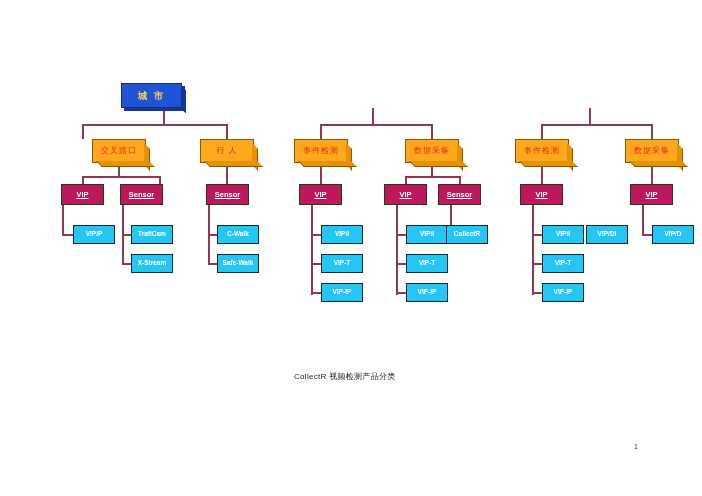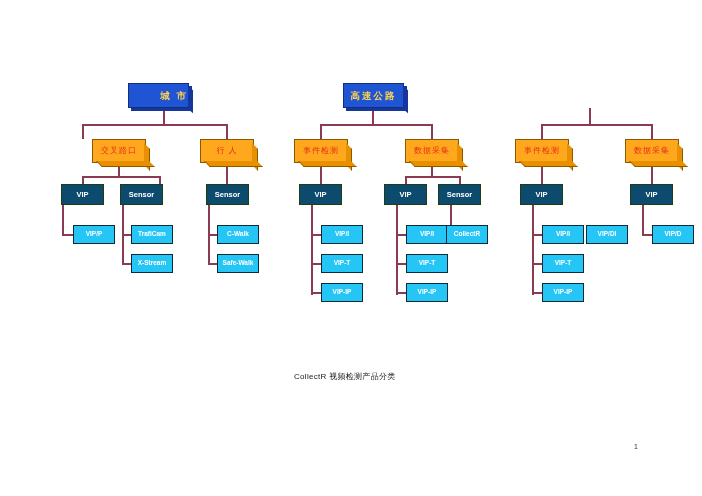--- a/index.html
+++ b/index.html
@@ -95,25 +95,26 @@
     width: 5px;
     height: 100%;
     background: #e89000;
     border-right: 1px solid #8a5a00;
     transform: skewY(45deg);
     transform-origin: left top;
   }
 
   
   .node.green {
-    background: #0c4a6e;
+    background: #be185d;
     border: 1.5px solid #1f3d14;
     color: #ffffff;
     font-size: 7.5px;
     font-weight: 700;
+    text-decoration: underline;
   }
 
   
   .node.cyan {
     background: #25c6f5;
     border: 1.5px solid #0b2a3a;
     color: #ffffff;
     font-size: 6.5px;
     font-weight: 700;
   }
@@ -158,21 +159,21 @@
   <div class="line h" style="left:62px; top:234px; width:11px;"></div>
 
   <div class="line v" style="left:122px; top:205px; height:60px;"></div>
   <div class="line h" style="left:122px; top:234px; width:9px;"></div>
   <div class="line h" style="left:122px; top:263px; width:9px;"></div>
 
   <div class="line v" style="left:208px; top:205px; height:60px;"></div>
   <div class="line h" style="left:208px; top:234px; width:9px;"></div>
   <div class="line h" style="left:208px; top:263px; width:9px;"></div>
 
-  <div class="node blue" style="left:128px; top:83px; width:61px; height:25px;justify-content:flex-end;">
+  <div class="node blue" style="left:121px; top:83px; width:61px; height:25px;">
     <span>城 市</span>
   </div>
 
   <div class="node orange" style="left:92px; top:139px; width:54px; height:24px;">
     <span>交叉路口</span>
   </div>
 
   <div class="node orange" style="left:200px; top:139px; width:54px; height:24px;">
     <span>行 人</span>
   </div>
@@ -227,23 +228,20 @@
   <div class="line h" style="left:311px; top:292px; width:10px;"></div>
 
   <div class="line v" style="left:396px; top:205px; height:90px;"></div>
   <div class="line h" style="left:396px; top:234px; width:10px;"></div>
   <div class="line h" style="left:396px; top:263px; width:10px;"></div>
   <div class="line h" style="left:396px; top:292px; width:10px;"></div>
 
   <div class="line v" style="left:450px; top:205px; height:30px;"></div>
   <div class="line h" style="left:450px; top:234px; width:10px;"></div>
 
-  <div class="node blue" style="left:343px; top:83px; width:61px; height:25px;">
-    <span>高速公路</span>
-  </div>
 
   <div class="node orange" style="left:294px; top:139px; width:54px; height:24px;">
     <span>事件检测</span>
   </div>
 
   <div class="node orange" style="left:405px; top:139px; width:54px; height:24px;">
     <span>数据采集</span>
   </div>
 
   <div class="node green" style="left:299px; top:184px; width:43px; height:21px;">

